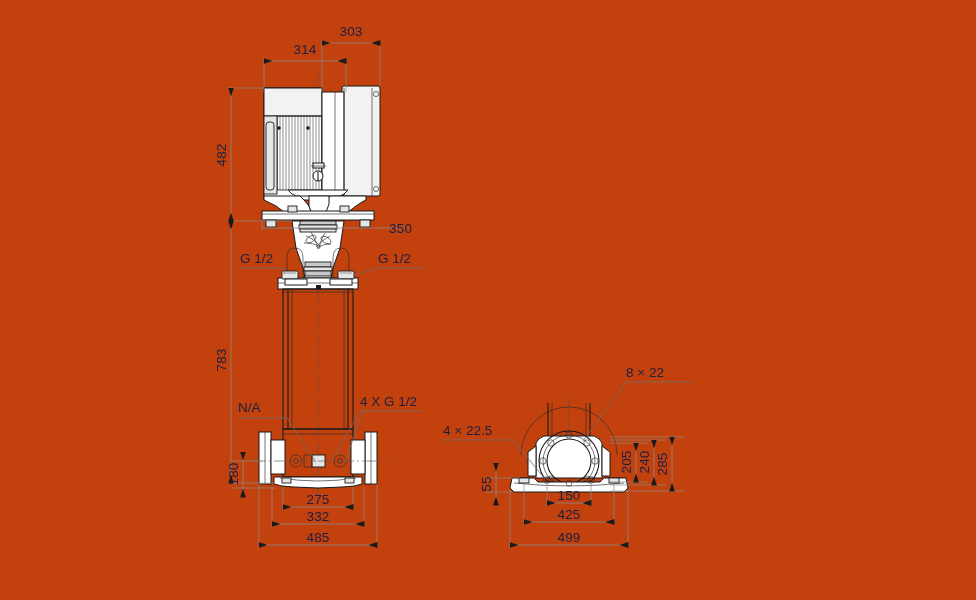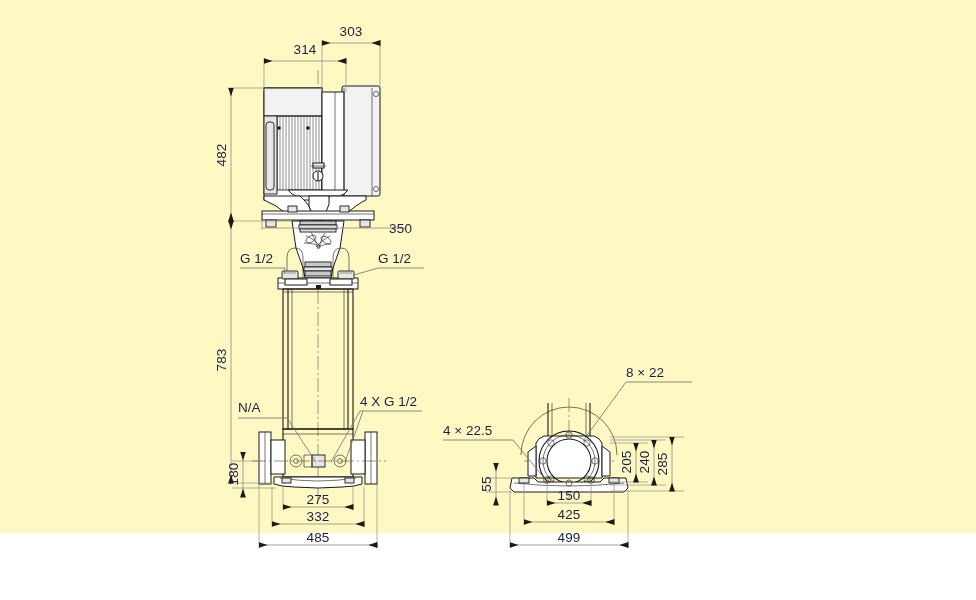--- a/index.html
+++ b/index.html
@@ -10,22 +10,22 @@
   }
   body {
     width: 976px;
     height: 600px;
     overflow: hidden;
     font-family: "Liberation Sans", sans-serif;
   }
   #canvas {
     position: relative;
     width: 976px;
-    height: 533px;
-    background: #fef9c3;
+    height: 600px;
+    background: #c2410c;
   }
   svg.drawing {
     position: absolute;
     top: 0;
     left: 0;
     width: 976px;
     height: 600px;
   }
   
   .outline   { fill: none; stroke: #1a1a1a; stroke-width: 1.1; }

